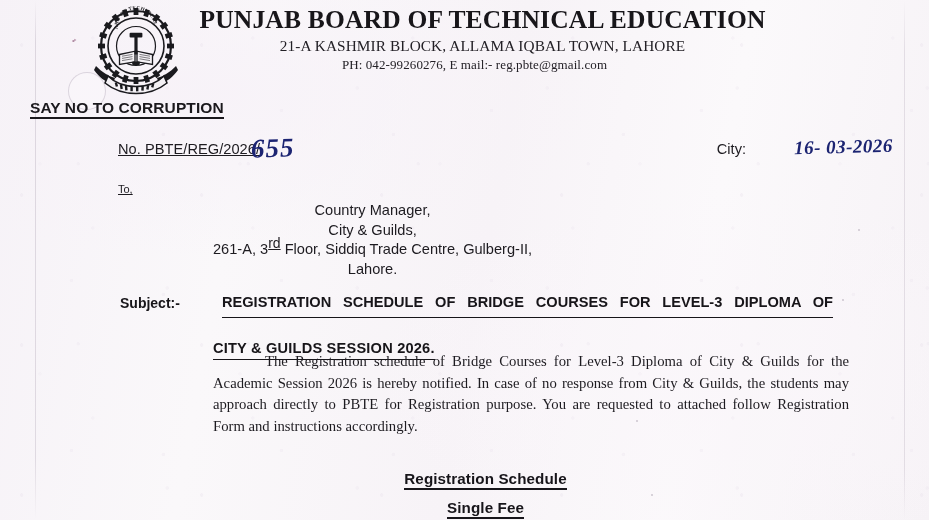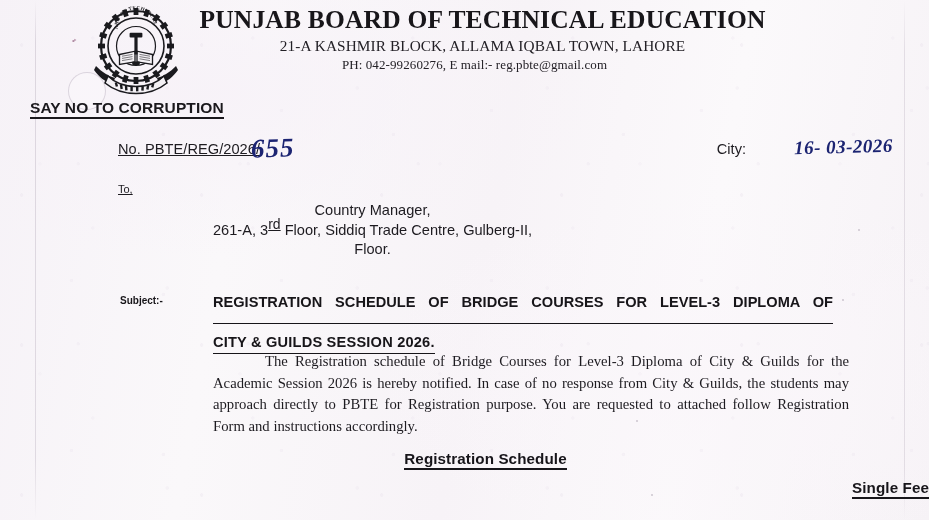--- a/index.html
+++ b/index.html
@@ -212,43 +212,44 @@
     vertical-align: super;
     line-height: 0;
     text-decoration: underline;
   }
 
   
   .subject-label {
     position: absolute;
     left: 120px;
     top: 295px;
-    font-size: 10px;
+    font-size: 14px;
     font-weight: bold;
     color: #171519;
   }
   .subject-body {
     position: absolute;
     left: 213px;
     top: 294px;
     width: 620px;
   }
   .subject-line-1 {
     font-size: 14.6px;
     font-weight: bold;
     color: #171519;
     text-align: justify;
     text-align-last: justify;
     border-bottom: 1.6px solid #171519;
-    padding-bottom: 12px;
+    padding-bottom: 6px;
     line-height: 17px;
+    margin-left: 9px;
   }
   .subject-line-2 {
     display: inline-block;
-    margin-top: 10px;
+    margin-top: 22px;
     font-size: 14.6px;
     font-weight: bold;
     color: #171519;
     border-bottom: 1.6px solid #171519;
     padding-bottom: 2px;
     line-height: 17px;
     letter-spacing: .2px;
   }
 
   
@@ -264,31 +265,32 @@
     text-indent: 52px;
     font-family: Liberation Serif, serif;
   }
 
   
   .center-heading {
     position: absolute;
     left: 0; right: 0;
     text-align: center;
     padding-left: 42px;
+    margin-top: 20px;
   }
   .center-heading span {
     font-size: 15.2px;
     font-weight: bold;
     color: #17151a;
     border-bottom: 2px solid #17151a;
     padding-bottom: 1px;
     letter-spacing: .1px;
   }
   #heading-schedule { top: 450px; }
-  #heading-fee { top: 479px; text-align: right; }
+  #heading-fee { top: 479px; }
 </style>
 </head>
 <body>
 
 <div id="page">
 
   <div id="grain"></div>
   <div class="scan-edge-left"></div>
   <div class="scan-edge-right"></div>
   <div class="smudge-circle"></div>
@@ -378,22 +380,23 @@
   <div class="ref-row">
     <span class="ref-no">No. PBTE/REG/2026/</span>
     <span class="hand ref-hand">655</span>
     <span class="date-label">City:</span>
     <span class="hand date-hand">16- 03-2026</span>
   </div>
 
   <div class="to-label">To,</div>
   <div class="recipient">
     <div>Country Manager,</div>
+    <div>City &amp; Guilds,</div>
     <div><span>261-A, 3</span><sup>rd</sup><span> Floor, Siddiq Trade Centre, Gulberg-II,</span></div>
-    <div>Floor.</div>
+    <div>Lahore.</div>
   </div>
 
   <div class="subject-label">Subject:-</div>
   <div class="subject-body">
     <div class="subject-line-1">REGISTRATION SCHEDULE OF BRIDGE COURSES FOR LEVEL-3 DIPLOMA OF</div>
     <div><span class="subject-line-2">CITY &amp; GUILDS SESSION 2026.</span></div>
   </div>
 
   <div class="body-para">The Registration schedule of Bridge Courses for Level-3 Diploma of City &amp; Guilds for the Academic Session 2026 is hereby notified.  In case of no response from City &amp; Guilds, the students may approach directly to PBTE for Registration purpose. You are requested to attached follow Registration Form and instructions accordingly.</div>
 

